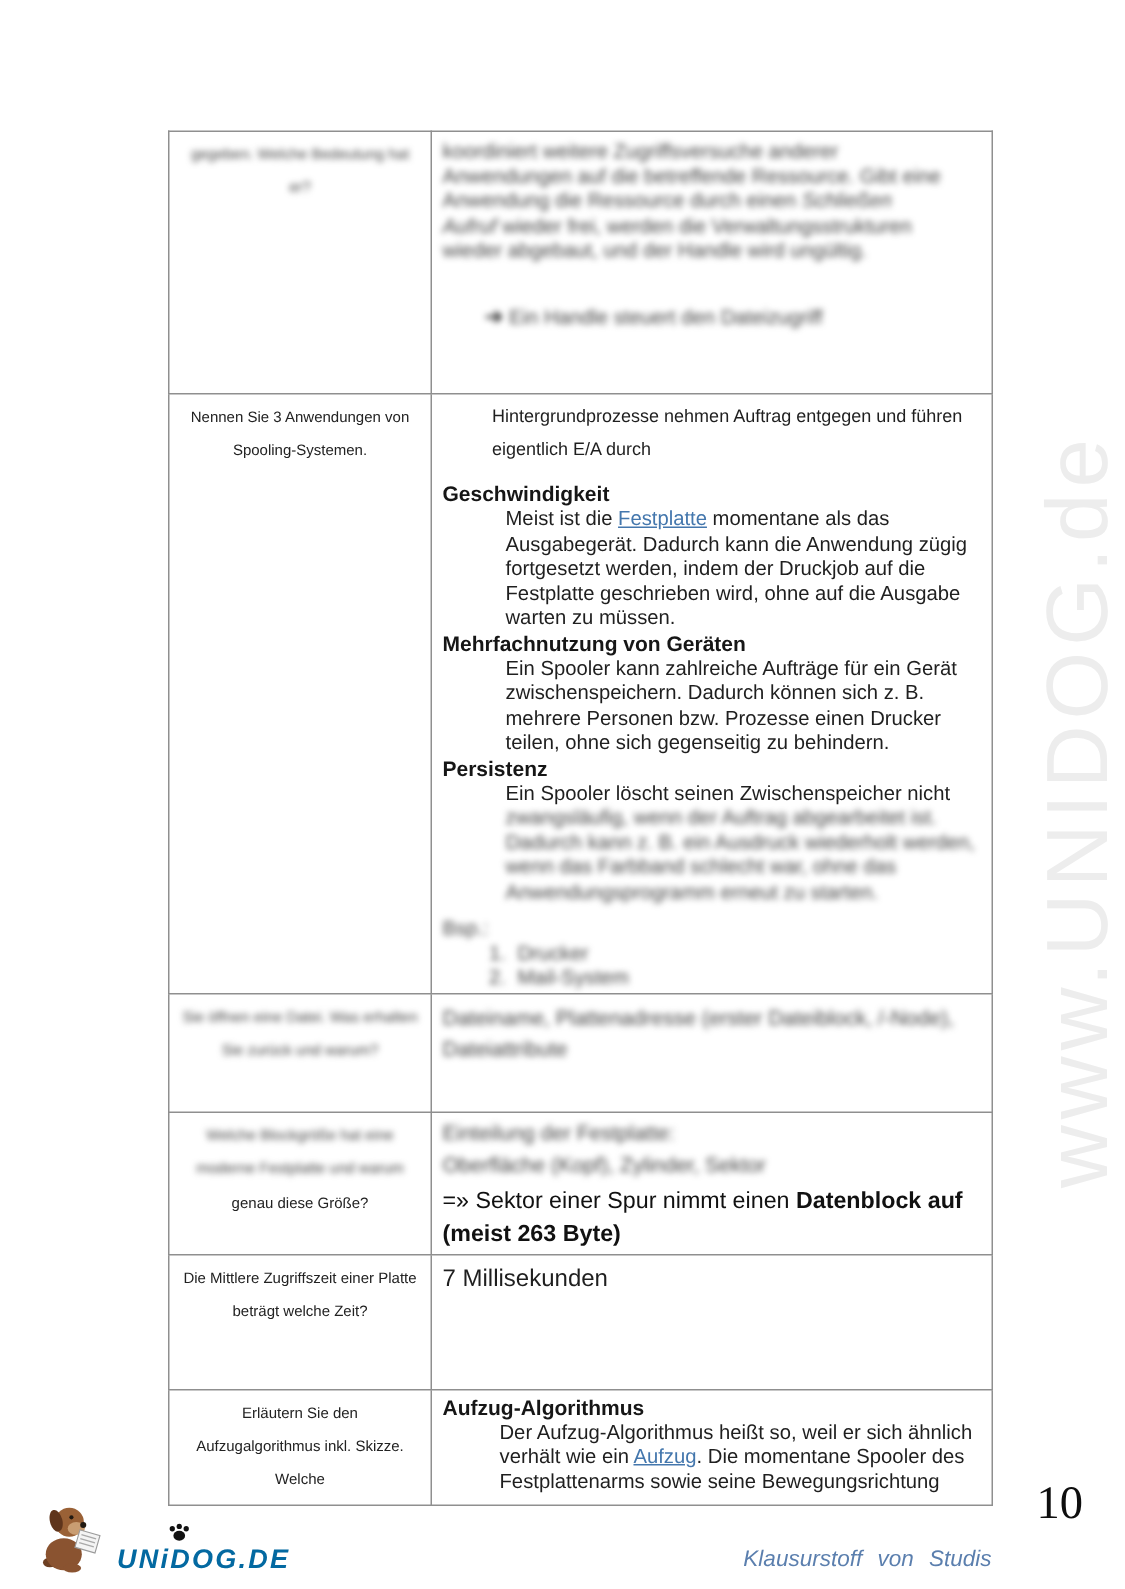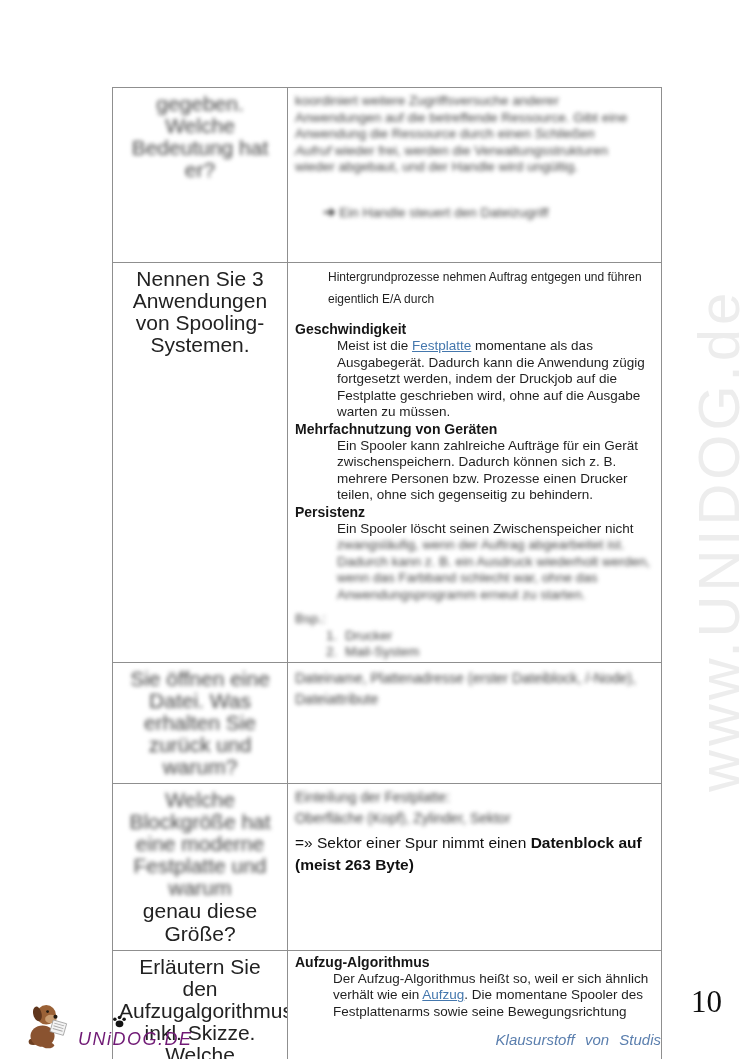--- a/index.html
+++ b/index.html
@@ -18,21 +18,21 @@
 
   table.qa { position:absolute; left:112px; top:87px; width:549px;
     border-collapse:collapse; table-layout:fixed; }
   col.c1 { width:175px; }
   col.c2 { width:374px; }
   td { border:1px solid #8f8f8f; vertical-align:top; overflow:hidden; }
 
   tr.r1 { height:175px; } tr.r2 { height:396px; } tr.r3 { height:79px; }
   tr.r4 { height:93px; }  tr.r5 { height:90px; }  tr.r6 { height:64px; }
 
-  td.q { text-align:center; font-size:21px; line-height:22px; padding:5px 6px; color:#222; }
+  td.q { text-align:center; font-size:10px; line-height:22px; padding:5px 6px; color:#222; }
   td.a { padding:3px 7px 2px 7px; font-size:13.5px; line-height:16.5px; }
 
   .blur { filter:blur(2px); color:#444; }
 
   
   .r1 .para1 { max-width:338px; margin-top:2px; }
   .r1 .arrowline { margin:28px 0 0 28px; font-size:13.5px; }
   .r1 .arrow { font-size:15px; color:#111; }
 
   
@@ -59,21 +59,21 @@
   
   .r5 .a div { font-size:16px; line-height:22px; margin-top:2px; }
 
   
   .r6 .ind { margin-left:38px; }
 
   
   .logo { position:absolute; left:24px; top:1000px; display:flex; align-items:flex-end; gap:4px; }
   .logotext-wrap { position:relative; padding-top:14px; }
   .paw { position:absolute; top:0px; left:34px; }
-  .logotext { font-weight:normal; font-style:italic; font-size:18px; letter-spacing:1.5px; color:#701a75; }
+  .logotext { font-weight:bold; font-style:italic; font-size:18px; letter-spacing:1.5px; color:#0369a1; }
   .tagline { position:absolute; right:89px; top:1031px; font-style:italic; font-size:15px; color:#5b7fae; word-spacing:6px; }
   .pagenum { position:absolute; right:28px; top:984px; font-family:"Liberation Serif",serif; font-size:31px; color:#0e0e0e; }
 </style>
 </head>
 <body>
 
 <div class="page">
 
   <div class="watermark">www.UNIDOG.de</div>
 
@@ -140,20 +140,28 @@
             <div>Einteilung der Festplatte:</div>
             <div>Oberfläche (Kopf), Zylinder, Sektor</div>
           </div>
           <div class="abottom">
             <div class="l1"><span>=» Sektor einer Spur nimmt einen </span><span class="b">Datenblock auf</span></div>
             <div class="b">(meist 263 Byte)</div>
           </div>
         </td>
       </tr>
 
+      <tr class="r5">
+        <td class="q">
+          <div>Die Mittlere Zugriffszeit einer Platte beträgt welche Zeit?</div>
+        </td>
+        <td class="a">
+          <div>7 Millisekunden</div>
+        </td>
+      </tr>
 
       <tr class="r6">
         <td class="q">
           <div>Erläutern Sie den Aufzugalgorithmus inkl. Skizze. Welche</div>
         </td>
         <td class="a">
           <div class="h">Aufzug-Algorithmus</div>
           <div class="ind"><span>Der Aufzug-Algorithmus heißt so, weil er sich ähnlich verhält wie ein </span><span class="lnk">Aufzug</span><span>. Die momentane Spooler des Festplattenarms sowie seine Bewegungsrichtung</span></div>
         </td>
       </tr>

